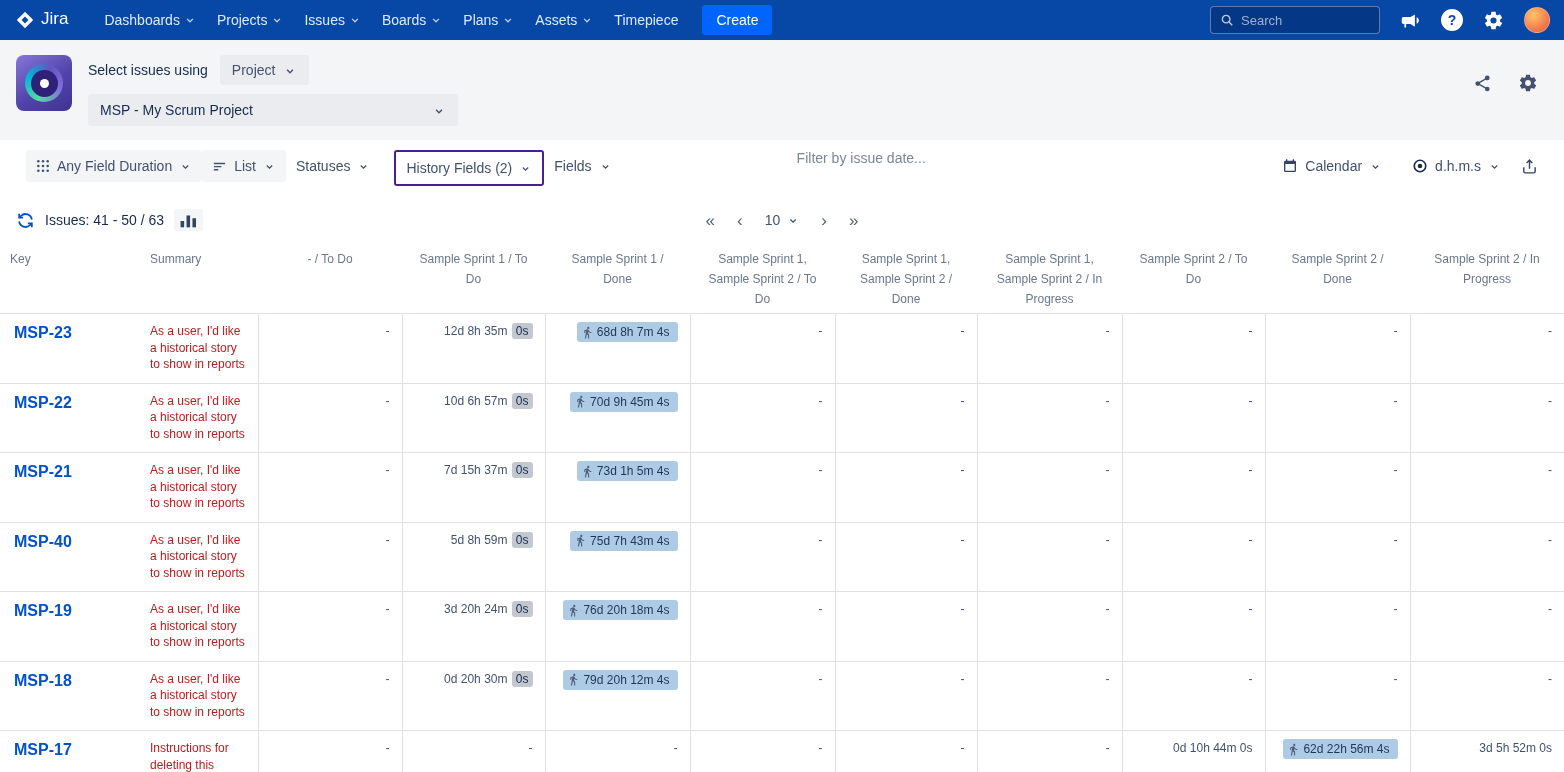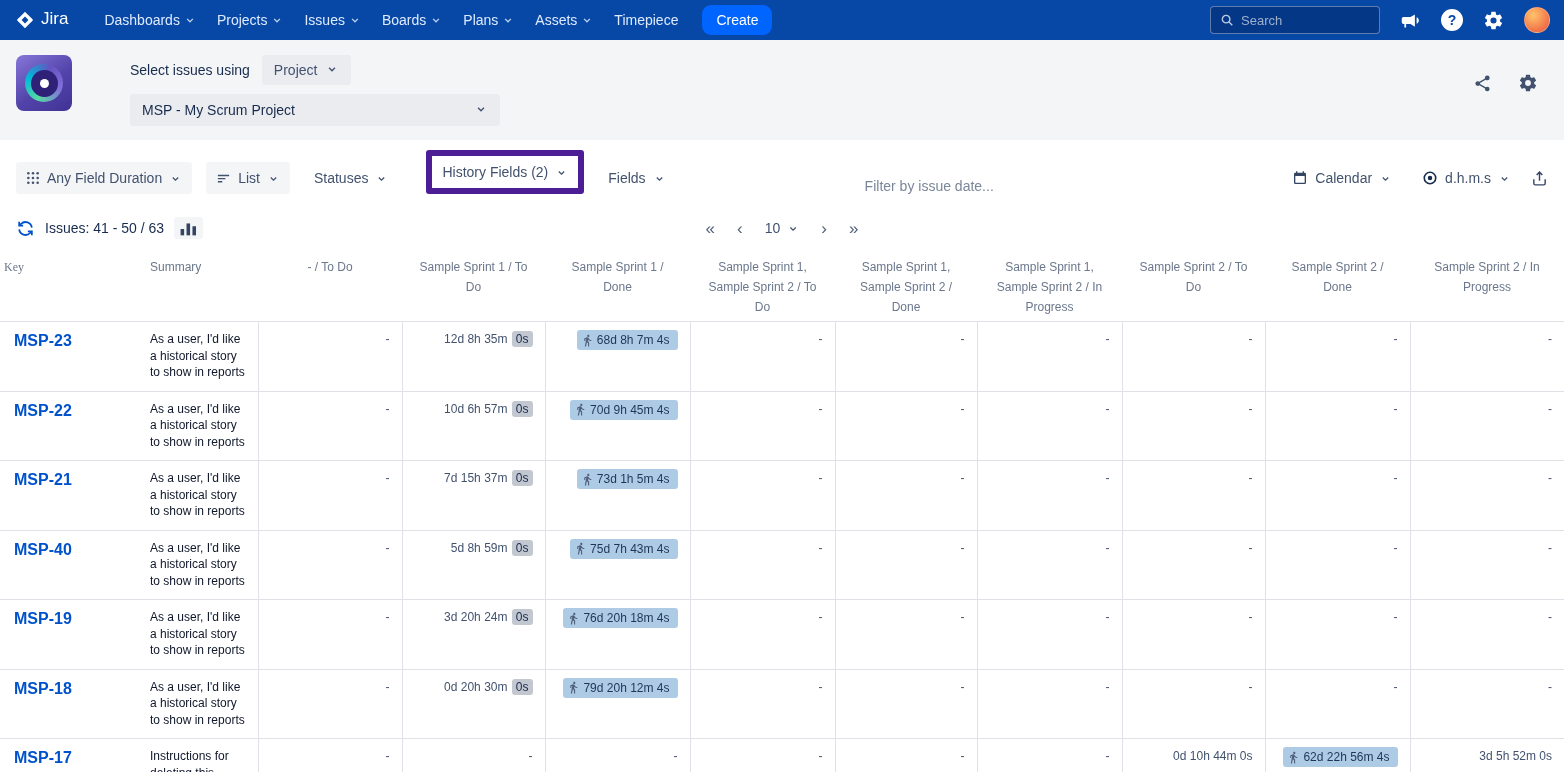--- a/index.html
+++ b/index.html
@@ -5,71 +5,71 @@
   * { box-sizing: border-box; margin: 0; padding: 0; }
   html,body { width: 1564px; height: 772px; overflow: hidden; }
   body { font-family: "Liberation Sans", sans-serif; background: #fff; color: #172B4D; }
 
   
   .topnav { height: 40px; background: #0747A6; display: flex; align-items: center; justify-content: space-between; padding: 0 14px; }
   .nav-left { display: flex; align-items: center; }
   .logo { display: flex; align-items: flex-start; gap: 5px; color: #fff; text-decoration: none; font-size: 17px; margin-right: 26px; }
   .nav-item { display: inline-flex; align-items: center; gap: 3px; color: #DEEBFF; font-size: 14px; padding: 6px 10px; text-decoration: none; cursor: pointer; border-radius: 3px; }
   .nav-item svg { opacity: .85; }
-  .create-btn { margin-left: 14px; background: #0065FF; color: #fff; border: none; border-radius: 9px; font-size: 14px; padding: 7px 14px; cursor: pointer; font-family: inherit; }
+  .create-btn { margin-left: 14px; background: #0065FF; color: #fff; border: none; border-radius: 3px; font-size: 14px; padding: 7px 14px; cursor: pointer; font-family: inherit; }
   .nav-right { display: flex; align-items: center; gap: 20px; }
   .search-box { display: flex; align-items: center; gap: 7px; background: rgba(0,16,59,.28); border: 1px solid rgba(166,184,212,.55); border-radius: 4px; height: 28px; width: 170px; padding: 0 9px; }
   .search-box input { background: transparent; border: none; outline: none; color: #fff; font-size: 13px; width: 100%; font-family: inherit; }
   .search-box input::placeholder { color: #9FB0CC; }
   .icon-btn { background: transparent; border: none; cursor: pointer; display: flex; align-items: center; padding: 0; }
   .help-circle { width: 22px; height: 22px; border-radius: 50%; background: #fff; color: #0747A6; font-weight: bold; font-size: 14px; display: flex; align-items: center; justify-content: center; }
   .avatar { width: 26px; height: 26px; border-radius: 50%; background: radial-gradient(circle at 35% 30%, #ffc46b, #f2784b 65%, #df5a44); border: 1px solid rgba(255,255,255,.25); }
 
   
-  .subheader { background: #F4F5F7; display: flex; align-items: flex-start; padding: 15px 16px 14px; gap: 42px; }
+  .subheader { background: #F4F5F7; display: flex; align-items: flex-start; padding: 15px 16px 14px; }
   .app-icon { width: 56px; height: 56px; border-radius: 8px; background: linear-gradient(145deg,#8777d9 0%,#5243aa 55%,#403294 100%); display: flex; align-items: center; justify-content: center; margin-right: 16px; flex: none; }
   .app-icon-ring { width: 38px; height: 38px; border-radius: 50%; background: conic-gradient(from 200deg, #57d9a3, #00b8d9, #6554c0, #8270db, #57d9a3); display: flex; align-items: center; justify-content: center; }
   .app-icon-core { width: 27px; height: 27px; border-radius: 50%; background: #2e2177; display: flex; align-items: center; justify-content: center; }
   .app-icon-eye { width: 9px; height: 9px; border-radius: 50%; background: #fff; }
   .selectors { display: flex; flex-direction: column; gap: 9px; }
   .selector-row { display: flex; align-items: center; gap: 12px; font-size: 14px; color: #172B4D; }
-  .dd { display: inline-flex; align-items: flex-start; gap: 8px; background: #EBECF0; border: none; border-radius: 3px; padding: 7px 12px; font-size: 14px; color: #42526E; cursor: pointer; font-family: inherit; }
+  .dd { display: inline-flex; align-items: flex-end; gap: 8px; background: #EBECF0; border: none; border-radius: 3px; padding: 7px 12px; font-size: 14px; color: #42526E; cursor: pointer; font-family: inherit; }
   .project-dd { width: 370px; justify-content: space-between; color: #172B4D; padding: 8px 12px; }
   .subheader-actions { margin-left: auto; display: flex; align-items: center; gap: 26px; padding-top: 18px; padding-right: 10px; }
 
   
-  .toolbar { display: flex; align-items: flex-end; padding: 10px 16px; gap: 14px; background: #fff; }
+  .toolbar { display: flex; align-items: flex-start; padding: 10px 26px; background: #fff; }
   .tb-btn { display: inline-flex; align-items: center; gap: 7px; font-size: 14px; color: #42526E; background: transparent; border: none; border-radius: 3px; padding: 8px 10px; cursor: pointer; font-family: inherit; white-space: nowrap; }
   .tb-btn.filled { background: #F4F5F7; }
-  .tb-btn.outlined { background: #fff; border: 6px solid #4c1d95; margin-left: 14px; }
+  .tb-btn.outlined { background: #fff; border: 2px solid #4c1d95; margin-left: 14px; }
   .filter-input { flex: 1; border: none; outline: none; font-size: 14px; color: #7A869A; font-family: inherit; padding-left: 175px; background: transparent; min-width: 120px; }
   .filter-input::placeholder { color: #7A869A; }
   .toolbar-right { display: flex; align-items: center; gap: 10px; }
 
   
   .issuesbar { position: relative; display: flex; align-items: center; gap: 10px; padding: 13px 16px 10px; }
   .issues-count { font-size: 14px; color: #172B4D; }
   .chart-btn { background: #F4F5F7; border: none; border-radius: 3px; padding: 4px 5px 2px; cursor: pointer; display: flex; }
   .pagination { position: absolute; left: 50%; transform: translateX(-50%); display: flex; align-items: center; gap: 22px; color: #505F79; font-size: 15px; }
   .page-nav { background: transparent; border: none; color: #505F79; font-size: 17px; cursor: pointer; line-height: 1; font-family: inherit; }
   .page-size { display: inline-flex; align-items: center; gap: 6px; font-size: 14px; color: #42526E; cursor: pointer; background: transparent; border: none; font-family: inherit; }
 
   
   table { width: 1564px; border-collapse: collapse; table-layout: fixed; font-size: 12px; }
   thead th { font-weight: normal; color: #6B778C; font-size: 12px; line-height: 20px; padding: 8px 12px 4px; vertical-align: top; }
   thead th.al { text-align: left; }
   thead th.ar { text-align: center; }
-  thead th:first-child { padding-left: 4px; font-family: Liberation Serif, serif; }
+  thead th:first-child { padding-left: 10px; }
   thead tr { border-bottom: 1px solid #DFE1E6; }
   tbody tr { height: 66px; border-bottom: 1px solid #DFE1E6; }
   tbody td { vertical-align: top; padding: 10px 12px; }
   tbody td:nth-child(n+3) { border-left: 1px solid #DFE1E6; }
   td.key-cell { padding-left: 14px; }
   .issue-key { color: #0052CC; font-weight: bold; font-size: 16px; text-decoration: none; cursor: pointer; }
-  td.summary-cell { color: #0f172a; line-height: 16.5px; padding-top: 9px; }
+  td.summary-cell { color: #b91c1c; line-height: 16.5px; padding-top: 9px; }
   td.val-cell { text-align: right; color: #42526E; white-space: nowrap; }
   .dash { color: #42526E; }
   .dur { color: #42526E; }
   .sec-chip { background: #C2C7D0; border-radius: 3px; padding: 1px 4px; color: #172B4D; margin-left: 1px; }
   .badge { display: inline-flex; align-items: center; gap: 3px; background: #AECBE6; border-radius: 3px; padding: 3px 8px 3px 4px; color: #1d3658; margin-top: -2px; }
   .runner { display: inline-flex; }
 </style>
 </head>
 <body>
 

